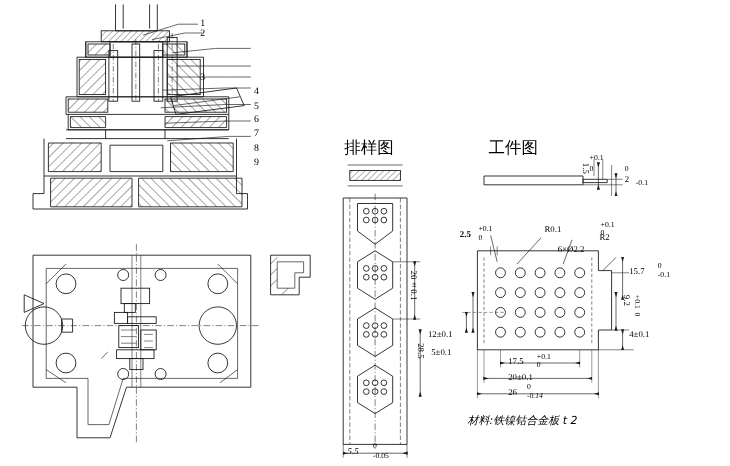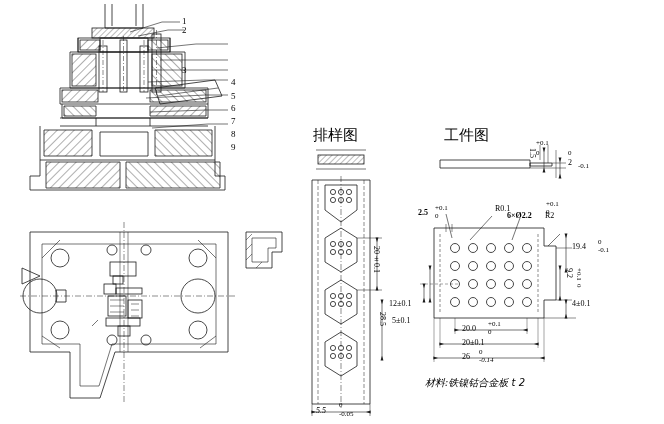--- a/index.html
+++ b/index.html
@@ -273,38 +273,38 @@
   <div class="lbl small vert" style="left:372px;top:246px;">20±0.1</div>
   <div class="lbl small vert" style="left:378px;top:312px;">28.5</div>
   <div class="lbl small" style="left:316px;top:407px;font-style:italic;">5.5</div>
   <div class="lbl tiny" style="left:339px;top:402px;">0</div>
   <div class="lbl tiny" style="left:339px;top:411px;">-0.05</div>
 
   <div class="lbl small" style="left:418px;top:209px;font-weight:bold;">2.5</div>
   <div class="lbl tiny" style="left:435px;top:205px;">+0.1</div>
   <div class="lbl tiny" style="left:435px;top:213px;">0</div>
   <div class="lbl small" style="left:455px;top:205px;margin-left:40px;">R0.1</div>
-  <div class="lbl small" style="left:507px;top:212px;font-weight:bold;">6×Ø2.2</div>
+  <div class="lbl small" style="left:507px;top:223px;">6×Ø2.2</div>
   <div class="lbl tiny" style="left:546px;top:201px;">+0.1</div>
   <div class="lbl tiny" style="left:546px;top:209px;">0</div>
   <div class="lbl small" style="left:545px;top:212px;">R2</div>
 
-  <div class="lbl small" style="left:572px;top:243px;">19.4</div>
+  <div class="lbl small" style="left:572px;top:243px;">15.7</div>
   <div class="lbl tiny" style="left:598px;top:239px;">0</div>
   <div class="lbl tiny" style="left:598px;top:247px;">-0.1</div>
 
   <div class="lbl small vert" style="left:565px;top:268px;">9.2</div>
   <div class="lbl tiny vert" style="left:575px;top:268px;">+0.1</div>
   <div class="lbl tiny vert" style="left:575px;top:284px;">0</div>
 
   <div class="lbl small" style="left:572px;top:300px;">4±0.1</div>
   <div class="lbl small" style="left:392px;top:286px;margin-top:31px;">5±0.1</div>
   <div class="lbl small" style="left:389px;top:300px;">12±0.1</div>
 
-  <div class="lbl small" style="left:462px;top:325px;">20.0</div>
+  <div class="lbl small" style="left:462px;top:325px;">17.5</div>
   <div class="lbl tiny" style="left:488px;top:321px;">+0.1</div>
   <div class="lbl tiny" style="left:488px;top:329px;">0</div>
 
   <div class="lbl small" style="left:462px;top:339px;">20±0.1</div>
   <div class="lbl small" style="left:462px;top:353px;">26</div>
   <div class="lbl tiny" style="left:479px;top:349px;">0</div>
   <div class="lbl tiny" style="left:479px;top:357px;font-style:italic;">-0.14</div>
 
   <div class="lbl cn" style="left:425px;top:378px;font-style:italic;">材料:铁镍钴合金板 t 2</div>
 

